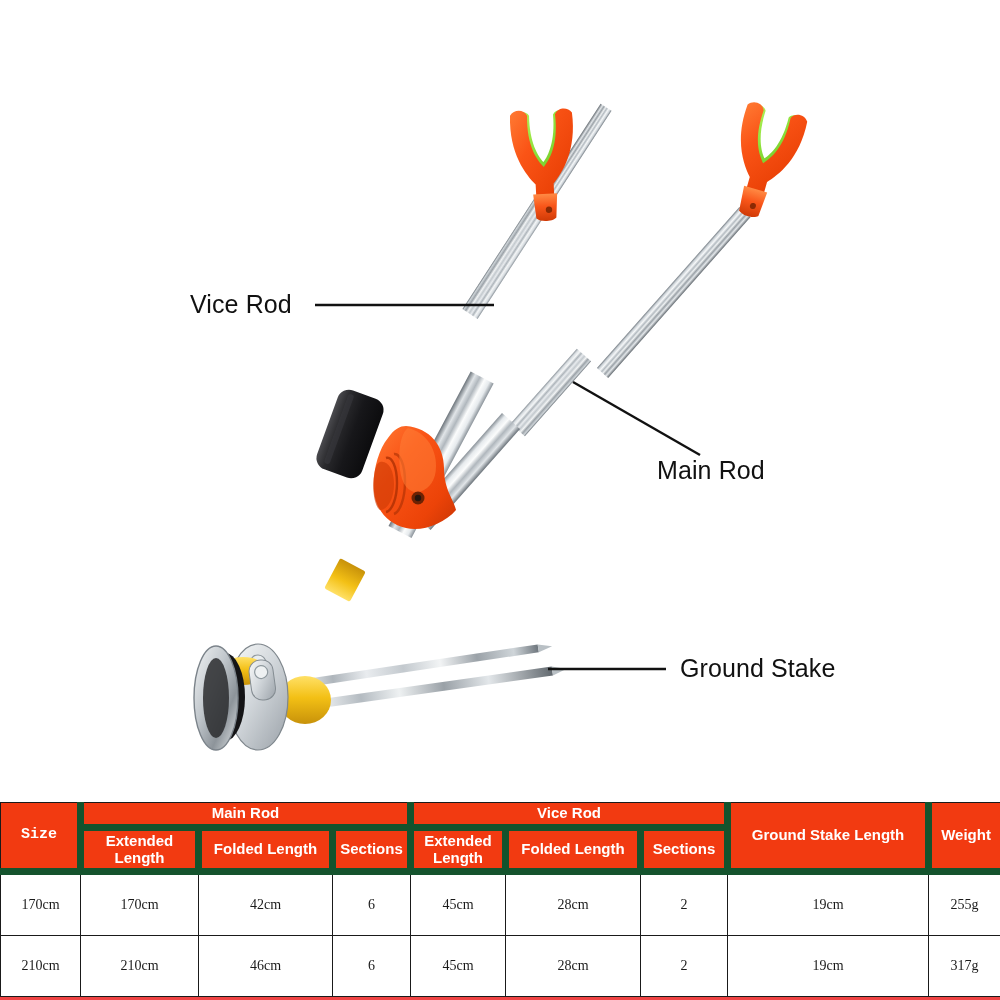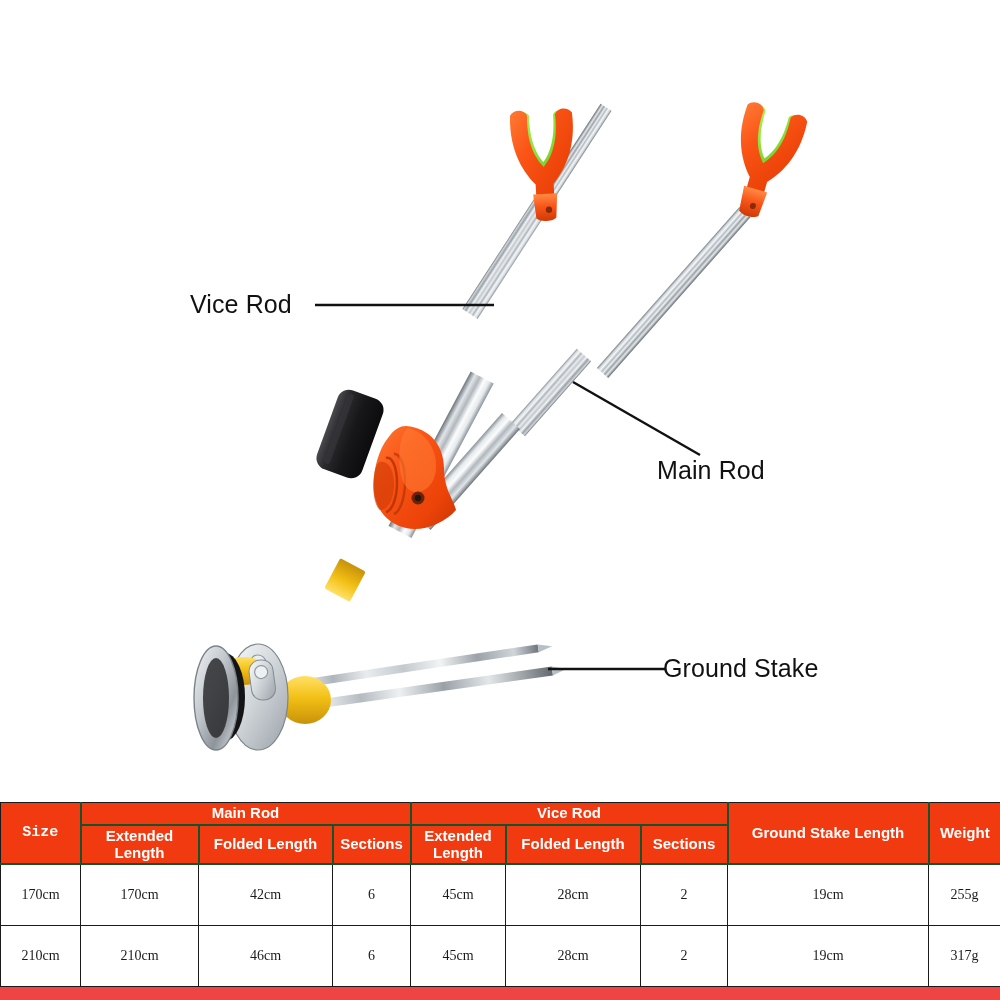--- a/index.html
+++ b/index.html
@@ -7,31 +7,31 @@
   #page{position:relative;width:1000px;height:1000px;background:#ef4444;margin-top:12px;}
 
   
   #photo{position:absolute;left:0;top:0;width:1000px;height:790px;background:#ffffff;}
   #photo svg{display:block;}
 
   
   .callout{position:absolute;font-family:"Liberation Sans",sans-serif;font-size:25px;color:#111;white-space:nowrap;letter-spacing:.1px;}
   #label-vice{left:190px;top:278px;}
   #label-main{left:657px;top:444px;}
-  #label-stake{left:663px;top:642px;}
+  #label-stake{left:680px;top:642px;}
 
   
   #spec{position:absolute;left:0;top:790px;width:1000px;}
   table.spec{border-collapse:collapse;width:1000px;table-layout:fixed;}
   table.spec th,table.spec td{border:1px solid #1a1a1a;padding:7px;}
   table.spec thead th{
     background:#F23A11;color:#ffffff;
     font-family:"Liberation Sans",sans-serif;
     font-weight:bold;font-size:15px;line-height:1.12;
-    border:2px solid #14532d;
+    border:7px solid #14532d;
     text-align:center;vertical-align:middle;
     padding:2px 1px;
   }
   table.spec thead th.outer-l{border-left:1px solid #1a1a1a;font-family:Liberation Mono, monospace;}
   table.spec thead th.outer-r{border-right:1px solid #1a1a1a;}
   table.spec thead tr:first-child th{border-top:1px solid #1a1a1a;}
   table.spec tbody td{
     background:#ffffff;color:#1a1a1a;
     font-family:"Liberation Serif",serif;
     font-size:14px;text-align:center;vertical-align:middle;

